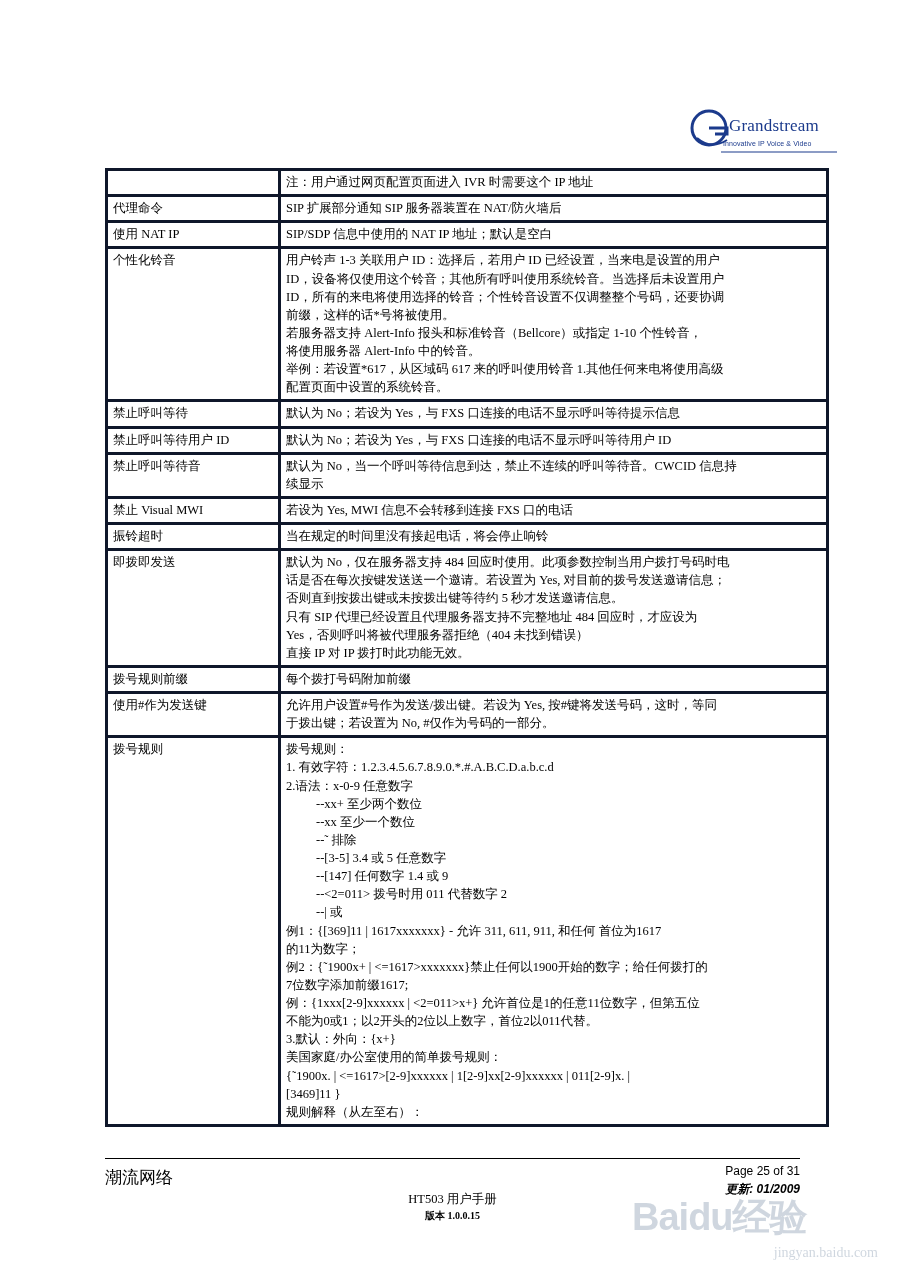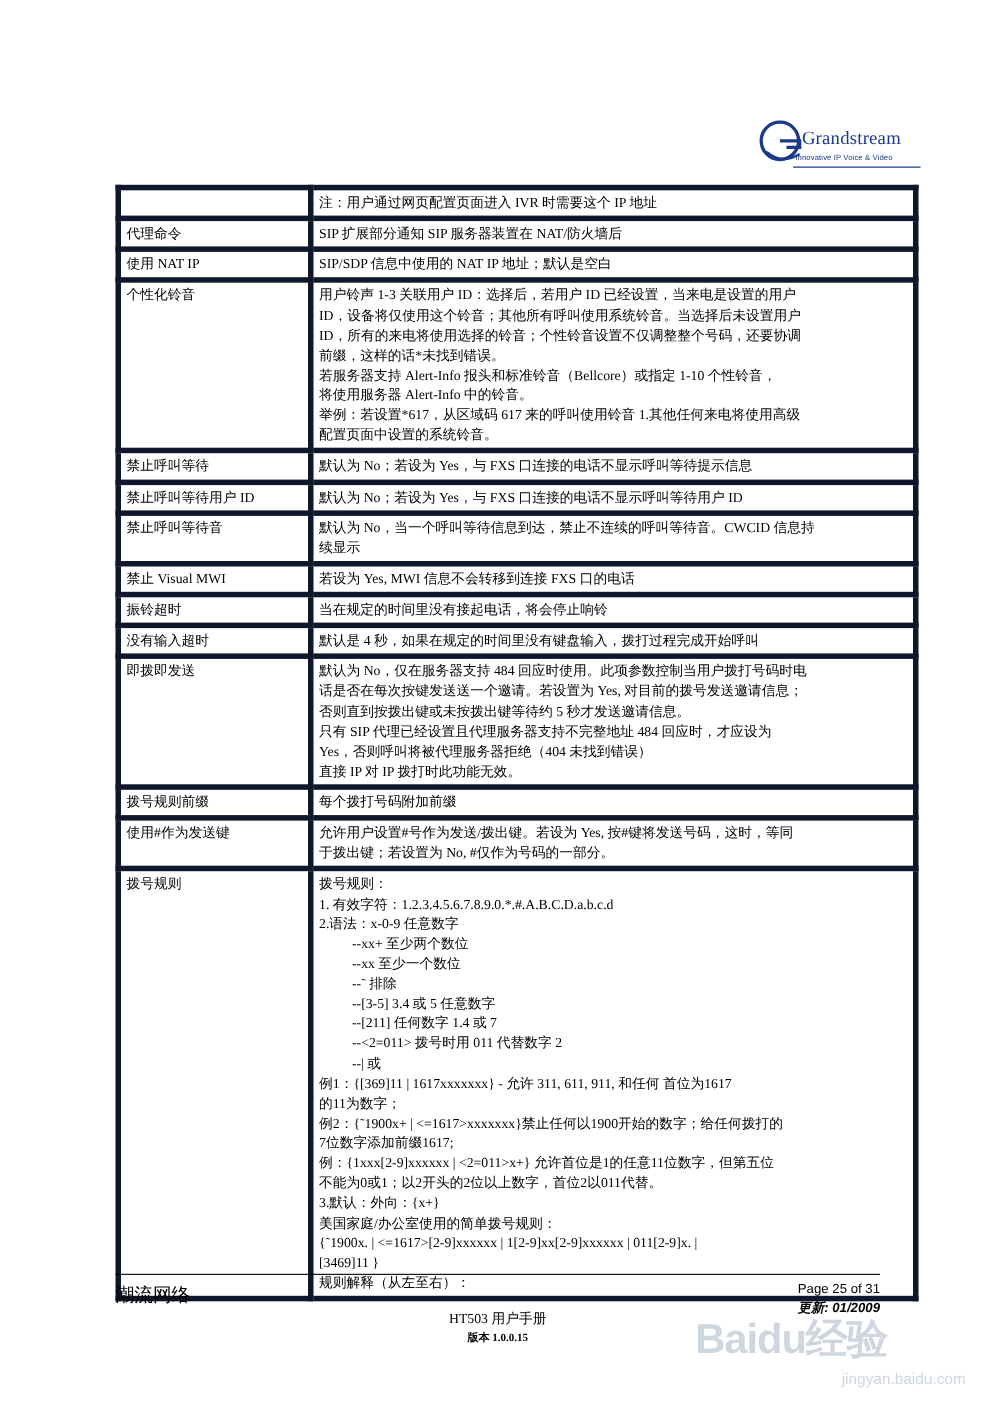--- a/index.html
+++ b/index.html
@@ -55,21 +55,21 @@
     position: absolute;
     left: 105px;
     top: 168px;
     width: 695px;
     border-collapse: collapse;
     table-layout: fixed;
     font-size: 12.5px;
     line-height: 1.45;
   }
   table.doc td {
-    border: 5px solid #0f172a;
+    border: 3px solid #0f172a;
     vertical-align: top;
     padding: 2px 5px 3px 5px;
   }
   td.c1 { width: 160px; }
   td.c2 { width: 535px; }
   .cell p { margin: 0; }
   .indent1 { padding-left: 30px; }
 
   
   .footer-rule {
@@ -122,21 +122,21 @@
   }
   .wm-main {
     font-family: "Liberation Sans", sans-serif;
     font-size: 38px;
     font-weight: bold;
     color: #8fa0b4;
     letter-spacing: -1px;
     white-space: nowrap;
   }
   .wm-sub {
-    font-family: Liberation Sans, sans-serif;
+    font-family: Liberation Serif, serif;
     font-size: 14px;
     color: #8fa0b4;
     text-align: right;
     margin-top: 2px;
     padding-right: 4px;
   }
 </style>
 </head>
 <body>
 
@@ -177,21 +177,21 @@
           <p>SIP/SDP 信息中使用的 NAT IP 地址；默认是空白</p>
         </td>
       </tr>
 
       <tr>
         <td class="c1">个性化铃音</td>
         <td class="c2 cell">
           <p>用户铃声 1-3 关联用户 ID：选择后，若用户 ID 已经设置，当来电是设置的用户</p>
           <p>ID，设备将仅使用这个铃音；其他所有呼叫使用系统铃音。当选择后未设置用户</p>
           <p>ID，所有的来电将使用选择的铃音；个性铃音设置不仅调整整个号码，还要协调</p>
-          <p>前缀，这样的话*未找到错误。</p>
+          <p>前缀，这样的话*号将被使用。</p>
           <p>若服务器支持 Alert-Info 报头和标准铃音（Bellcore）或指定 1-10 个性铃音，</p>
           <p>将使用服务器 Alert-Info 中的铃音。</p>
           <p>举例：若设置*617，从区域码 617 来的呼叫使用铃音 1.其他任何来电将使用高级</p>
           <p>配置页面中设置的系统铃音。</p>
         </td>
       </tr>
 
       <tr>
         <td class="c1">禁止呼叫等待</td>
         <td class="c2 cell">
@@ -221,26 +221,20 @@
         </td>
       </tr>
 
       <tr>
         <td class="c1">振铃超时</td>
         <td class="c2 cell">
           <p>当在规定的时间里没有接起电话，将会停止响铃</p>
         </td>
       </tr>
 
-      <tr>
-        <td class="c1">没有输入超时</td>
-        <td class="c2 cell">
-          <p>默认是 4 秒，如果在规定的时间里没有键盘输入，拨打过程完成开始呼叫</p>
-        </td>
-      </tr>
 
       <tr>
         <td class="c1">即拨即发送</td>
         <td class="c2 cell">
           <p>默认为 No，仅在服务器支持 484 回应时使用。此项参数控制当用户拨打号码时电</p>
           <p>话是否在每次按键发送送一个邀请。若设置为 Yes, 对目前的拨号发送邀请信息；</p>
           <p>否则直到按拨出键或未按拨出键等待约 5 秒才发送邀请信息。</p>
           <p>只有 SIP 代理已经设置且代理服务器支持不完整地址 484 回应时，才应设为</p>
           <p>Yes，否则呼叫将被代理服务器拒绝（404 未找到错误）</p>
           <p>直接 IP 对 IP 拨打时此功能无效。</p>
@@ -265,21 +259,21 @@
       <tr>
         <td class="c1">拨号规则</td>
         <td class="c2 cell">
           <p>拨号规则：</p>
           <p>1. 有效字符：1.2.3.4.5.6.7.8.9.0.*.#.A.B.C.D.a.b.c.d</p>
           <p>2.语法：x-0-9 任意数字</p>
           <p class="indent1">--xx+    至少两个数位</p>
           <p class="indent1">--xx     至少一个数位</p>
           <p class="indent1">--˜      排除</p>
           <p class="indent1">--[3-5] 3.4 或 5 任意数字</p>
-          <p class="indent1">--[211] 任何数字 1.4 或 7</p>
+          <p class="indent1">--[147] 任何数字 1.4 或 9</p>
           <p class="indent1">--&lt;2=011&gt; 拨号时用 011 代替数字 2</p>
           <p class="indent1">--|     或</p>
           <p>例1：{[369]11 | 1617xxxxxxx} - 允许 311, 611, 911, 和任何 首位为1617</p>
           <p>的11为数字；</p>
           <p>例2：{˜1900x+ | &lt;=1617&gt;xxxxxxx}禁止任何以1900开始的数字；给任何拨打的</p>
           <p>7位数字添加前缀1617;</p>
           <p>例：{1xxx[2-9]xxxxxx | &lt;2=011&gt;x+} 允许首位是1的任意11位数字，但第五位</p>
           <p>不能为0或1；以2开头的2位以上数字，首位2以011代替。</p>
           <p>3.默认：外向：{x+}</p>
           <p>美国家庭/办公室使用的简单拨号规则：</p>

